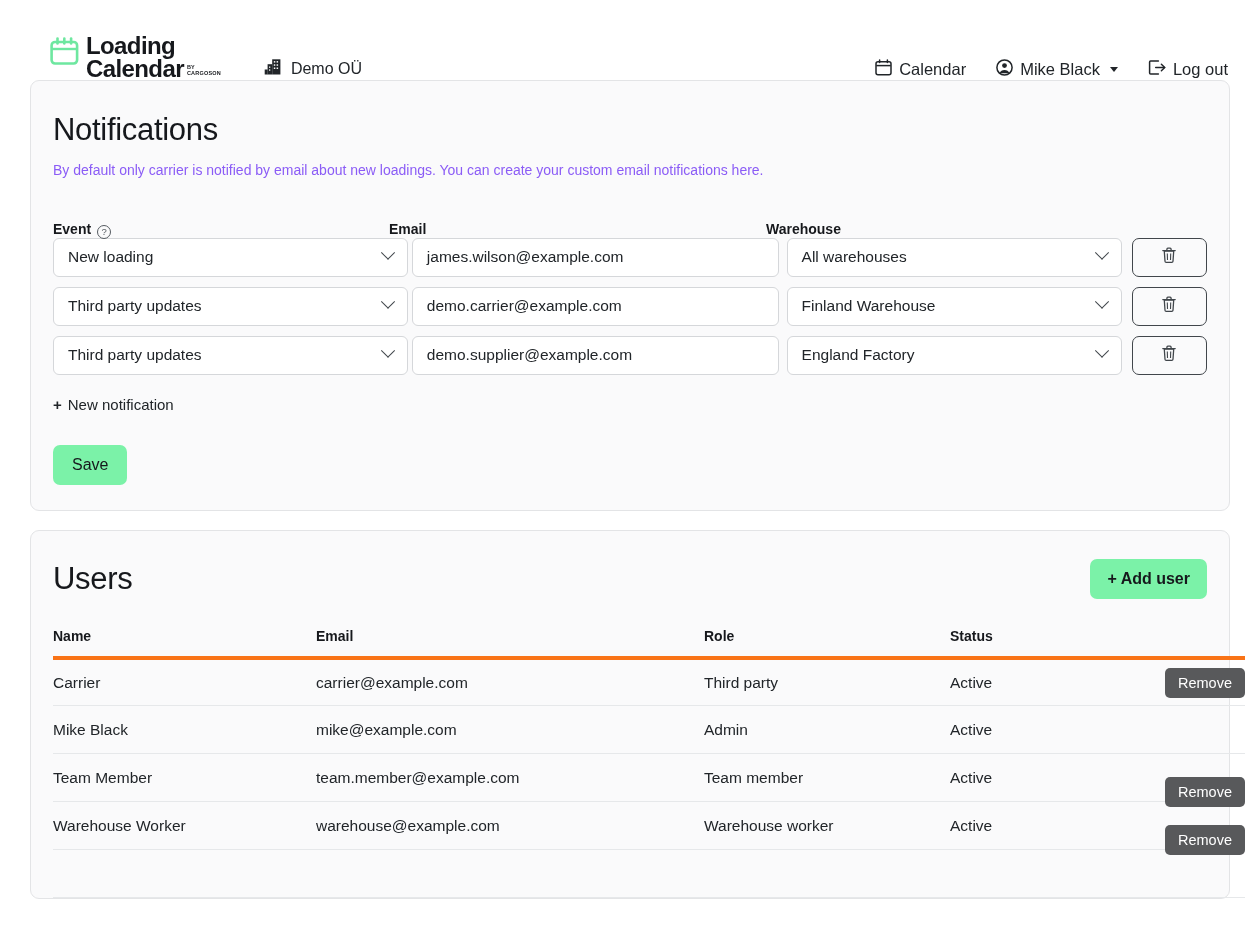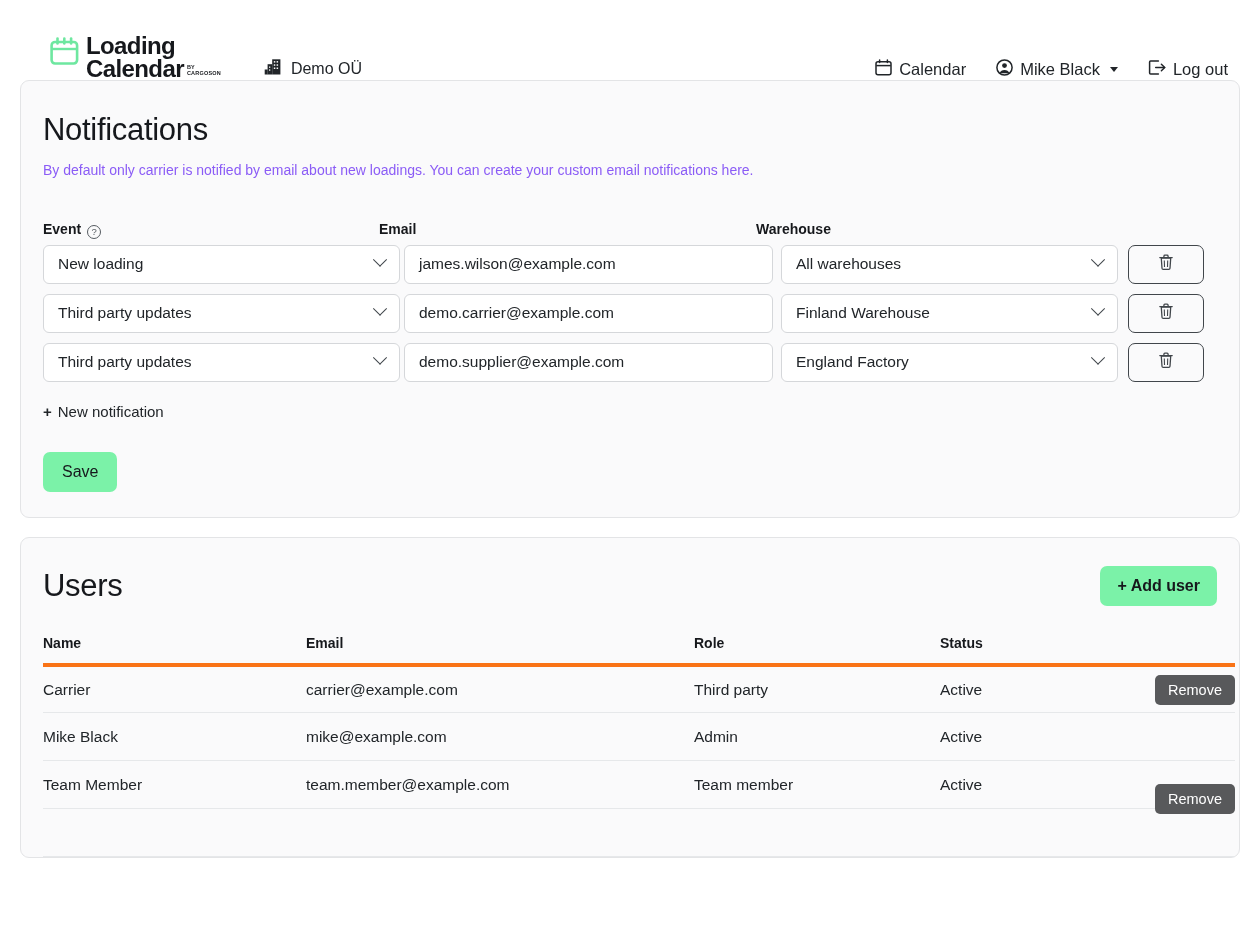--- a/index.html
+++ b/index.html
@@ -61,21 +61,21 @@
   }
   .caret {
     width: 0; height: 0;
     border-left: 4.5px solid transparent;
     border-right: 4.5px solid transparent;
     border-top: 5px solid #212529;
     margin-left: 3px;
   }
 
   
-  .page { padding: 0 20px; }
+  .page { padding: 0 30px; }
 
   .card {
     border: 1px solid #e3e4e6;
     border-radius: 9px;
     background: #fafafb;
     padding: 0 22px;
   }
   .card + .card { margin-top: 19px; }
 
   .card-title {
@@ -115,21 +115,21 @@
     font-size: 9.5px;
     font-weight: 400;
     line-height: 1;
     margin-left: 6px;
     color: #555b61;
     position: relative;
     top: 1px;
     cursor: pointer;
   }
 
-  .notif-rows { margin-top: 7px; }
+  .notif-rows { }
   .notif-row {
     display: flex;
     align-items: center;
     gap: 0;
     margin-bottom: 10px;
   }
   .notif-row:last-child { margin-bottom: 0; }
 
   .ctl {
     height: 39px;
@@ -469,20 +469,29 @@
         </tr>
         <tr>
           <td class="c-name">Team Member</td>
           <td class="c-email">team.member@example.com</td>
           <td class="c-role">Team member</td>
           <td class="c-status">Active</td>
           <td class="c-act">
             <button class="remove-btn act-down">Remove</button>
           </td>
         </tr>
+        <tr>
+          <td class="c-name">Warehouse Worker</td>
+          <td class="c-email">warehouse@example.com</td>
+          <td class="c-role">Warehouse worker</td>
+          <td class="c-status">Active</td>
+          <td class="c-act">
+            <button class="remove-btn act-down">Remove</button>
+          </td>
+        </tr>
         <tr class="tail-row">
           <td colspan="5"></td>
         </tr>
       </tbody>
     </table>
   </div>
 
 </div>
 
 </body></html>

